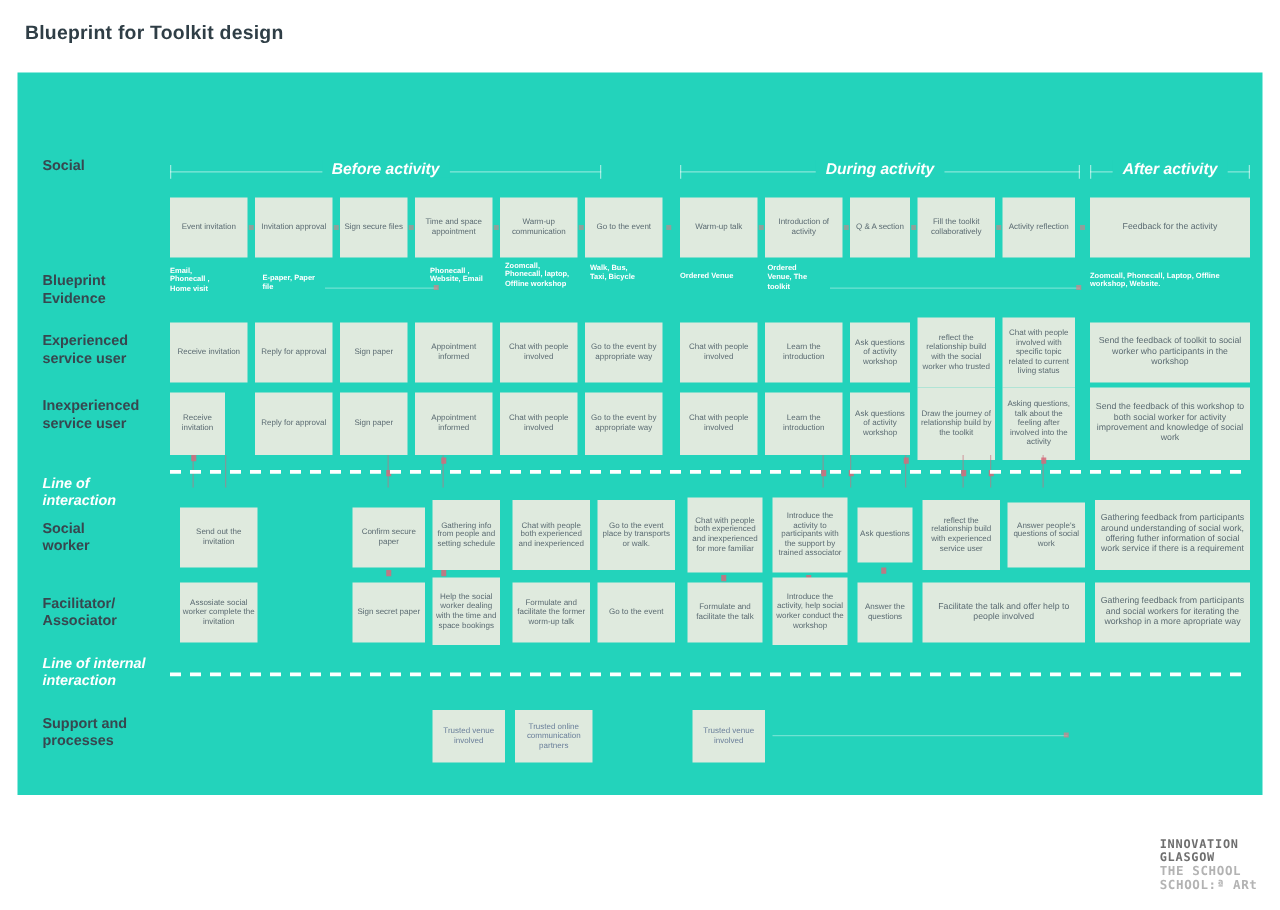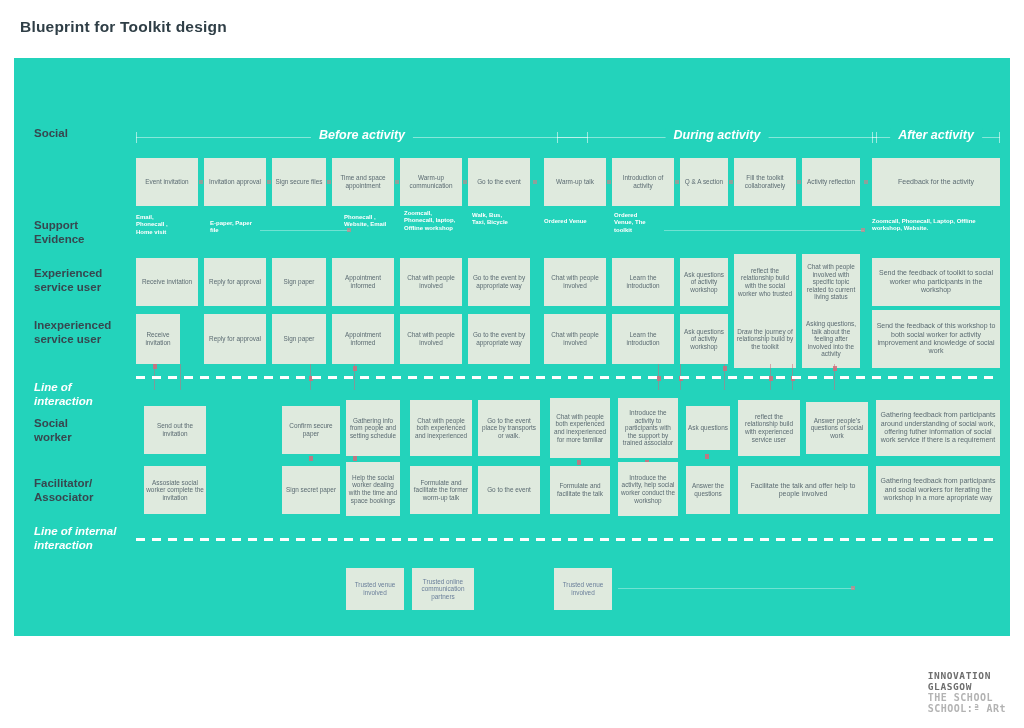--- a/index.html
+++ b/index.html
@@ -112,42 +112,44 @@
   #logo .l3,#logo .l4{ font-size:10px; font-weight:bold; color:#b3b3b3; letter-spacing:.5px;}
 </style>
 </head>
 <body>
 
 <div id="title">Blueprint for Toolkit design</div>
 
 <div id="board">
 
   <div class="rowlabel" style="top:68px">Social</div>
-  <div class="rowlabel" style="top:160px">Support
+  <div class="rowlabel" style="top:160px">Blueprint
 Evidence</div>
   <div class="rowlabel" style="top:208px">Experienced
 service user</div>
   <div class="rowlabel" style="top:260px">Inexperienced
 service user</div>
   <div class="rowlabel ital" style="top:322px">Line of
 interaction</div>
   <div class="rowlabel" style="top:418px">Facilitator/
 Associator</div>
   <div class="rowlabel" style="top:358px">Social
 worker</div>
   <div class="rowlabel ital" style="top:466px">Line of internal
 interaction</div>
-
-  <div class="stagewrap" style="left:122px; top:70px; width:452px;">
+  <div class="rowlabel" style="top:514px">Support and
+processes</div>
+
+  <div class="stagewrap" style="left:122px; top:70px; width:345px;">
     <div class="bar"></div>
     <div class="cap l"></div>
     <div class="cap r"></div>
     <div class="txt">Before activity</div>
   </div>
-  <div class="stagewrap" style="left:530px; top:70px; width:320px;margin-left:13px;">
+  <div class="stagewrap" style="left:530px; top:70px; width:320px;">
     <div class="bar"></div>
     <div class="cap l"></div>
     <div class="cap r"></div>
     <div class="txt">During activity</div>
   </div>
   <div class="stagewrap" style="left:858px; top:70px; width:128px;">
     <div class="bar"></div>
     <div class="cap l"></div>
     <div class="cap r"></div>
     <div class="txt">After activity</div>

